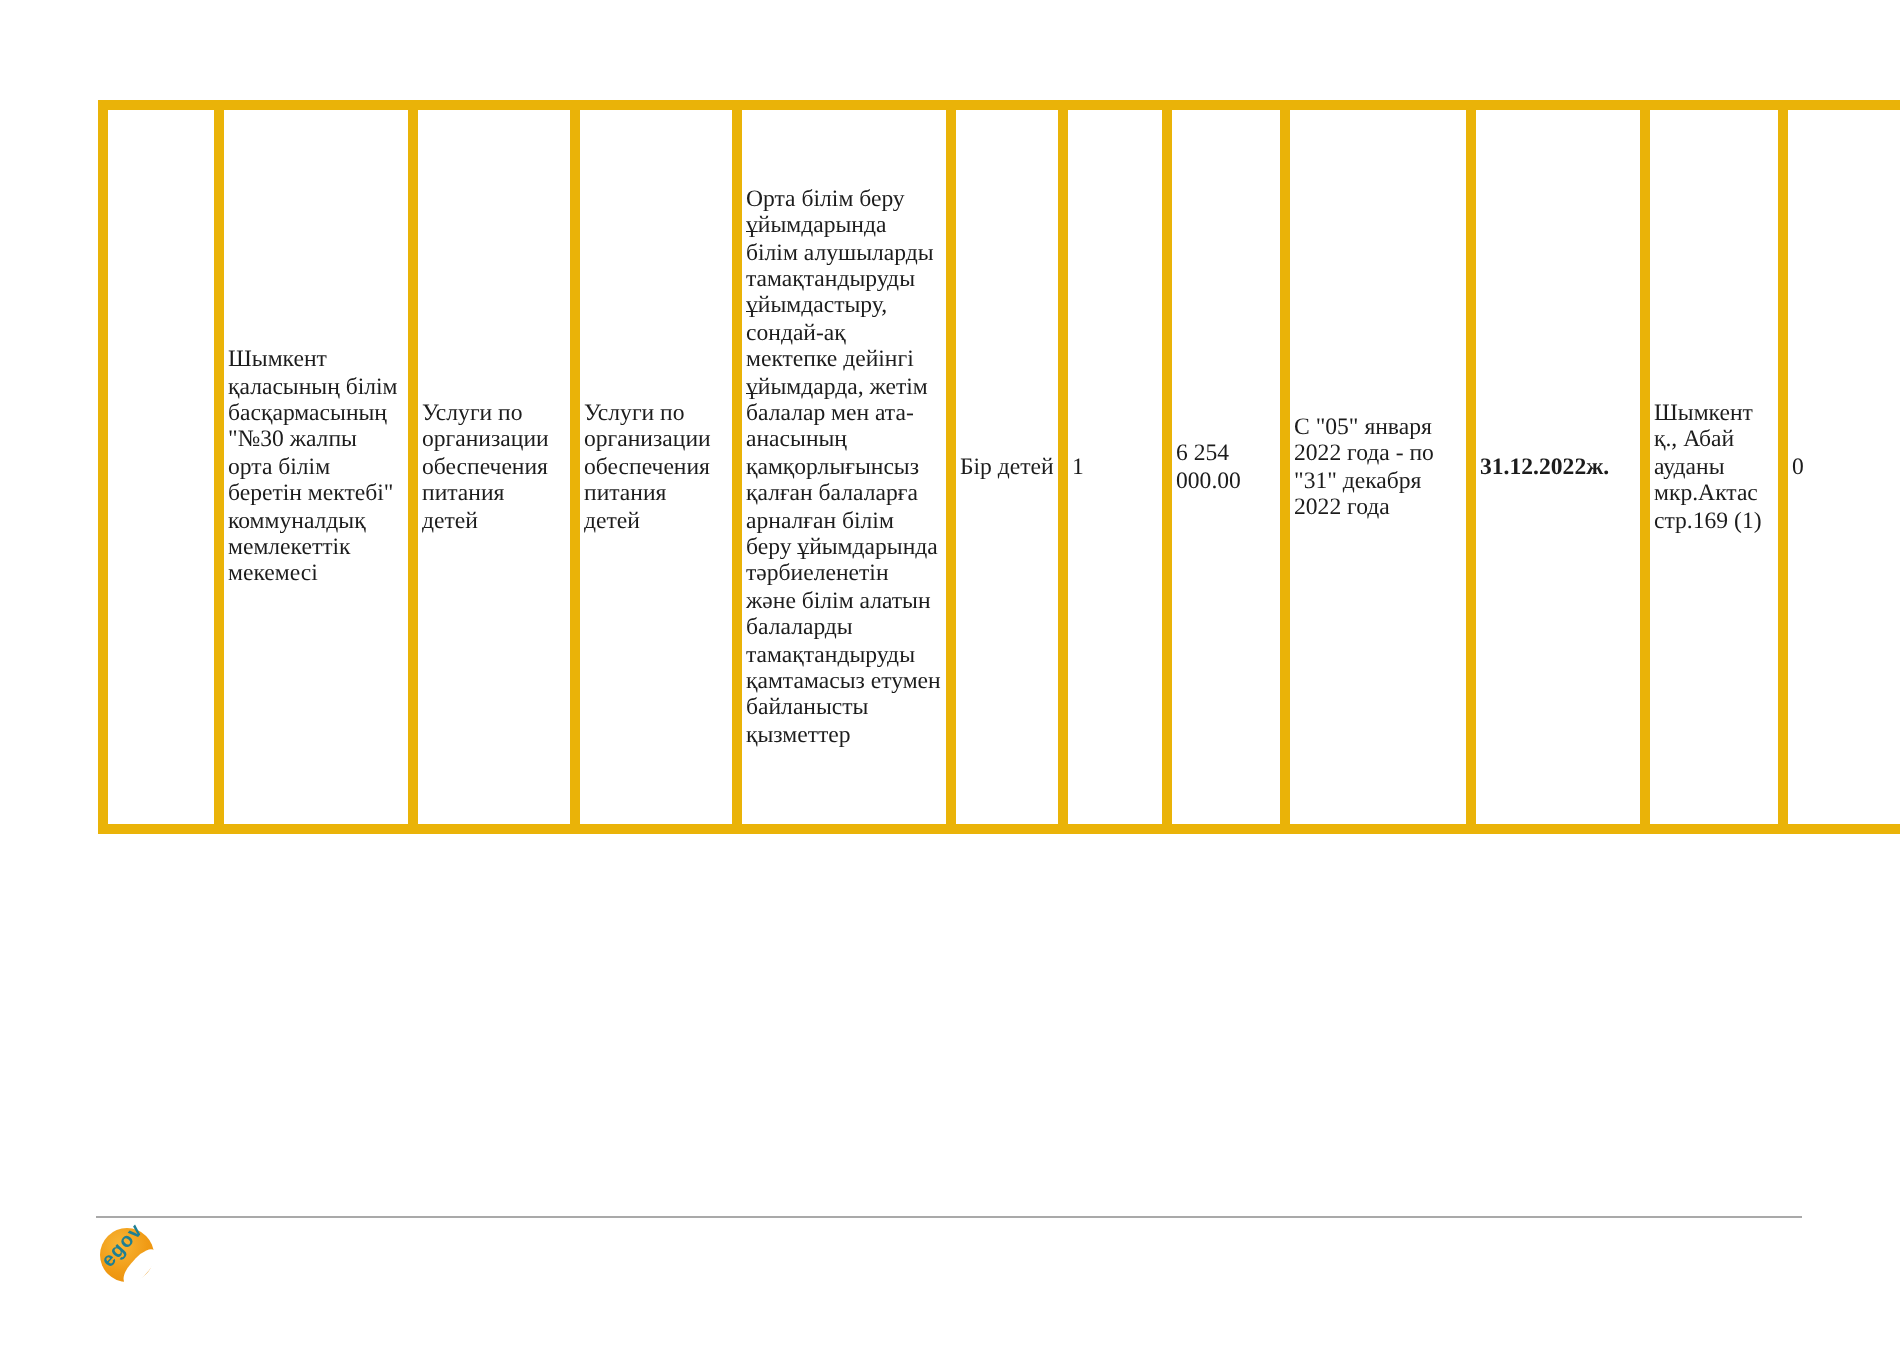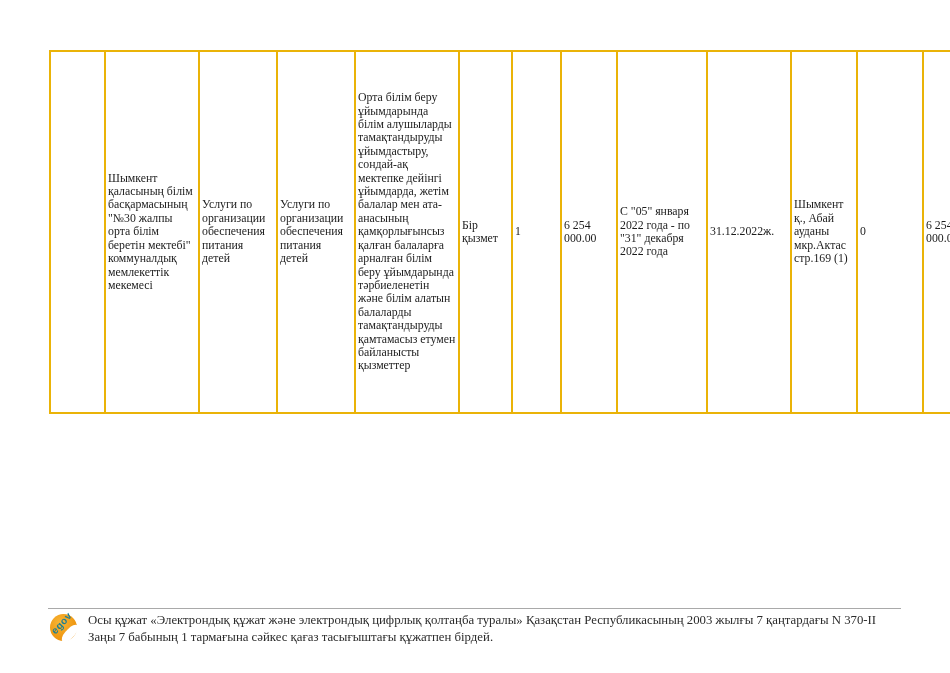--- a/index.html
+++ b/index.html
@@ -23,38 +23,38 @@
     top: 50px;
     width: 851px;
     border-collapse: collapse;
     table-layout: fixed;
     border: 1px solid #1c1c1c;
     border-right-width: 3px;
     border-bottom-width: 2px;
   }
   table.doc tr { height: 362px; }
   table.doc td {
-    border: 2px solid #eab308;
+    border: 5px solid #eab308;
     vertical-align: middle;
     padding: 1px 2px;
     font-size: 11.8px;
     line-height: 13.4px;
     color: #1c1c1c;
     overflow: hidden;
   }
   .w1  { width: 49px; }
   .w2  { width: 88px; }
   .w3  { width: 72px; }
   .w4  { width: 72px; }
   .w5  { width: 98px; }
   .w6  { width: 47px; }
   .w7  { width: 43px; }
   .w8  { width: 50px; }
   .w9  { width: 84px; }
-  .w10 { width: 78px; }
+  .w10 { width: 78px; font-weight: bold; }
   .w11 { width: 60px; }
   .w12 { width: 60px; }
   .w13 { width: 50px; }
 
   
   .footer-divider {
     position: absolute;
     left: 48px;
     top: 608px;
     width: 853px;
@@ -115,35 +115,34 @@
 <div class="page">
 
   <table class="doc">
     <tbody>
       <tr>
         <td class="w1"></td>
         <td class="w2">Шымкент қаласының білім басқармасының "№30 жалпы орта білім беретін мектебі" коммуналдық мемлекеттік мекемесі</td>
         <td class="w3">Услуги по организации обеспечения питания детей</td>
         <td class="w4">Услуги по организации обеспечения питания детей</td>
         <td class="w5">Орта білім беру ұйымдарында білім алушыларды тамақтандыруды ұйымдастыру, сондай-ақ мектепке дейінгі ұйымдарда, жетім балалар мен ата-анасының қамқорлығынсыз қалған балаларға арналған білім беру ұйымдарында тәрбиеленетін және білім алатын балаларды тамақтандыруды қамтамасыз етумен байланысты қызметтер</td>
-        <td class="w6">Бір қызмет</td>
+        <td class="w6">Бір детей</td>
         <td class="w7">1</td>
         <td class="w8">6 254 000.00</td>
         <td class="w9">С "05" января 2022 года - по "31" декабря 2022 года</td>
         <td class="w10">31.12.2022ж.</td>
         <td class="w11">Шымкент қ., Абай ауданы мкр.Актас стр.169 (1)</td>
         <td class="w12">0</td>
         <td class="w13">6 254 000.00</td>
       </tr>
     </tbody>
   </table>
 
   <div class="footer-divider"></div>
 
   <div class="egov-logo">
     <span class="logo-circle"></span>
     <span class="logo-notch"></span>
     <span class="logo-word">egov</span>
   </div>
 
-  <div class="footer-text">Осы құжат «Электрондық құжат және электрондық цифрлық қолтаңба туралы» Қазақстан Республикасының 2003 жылғы 7 қаңтардағы N 370-II Заңы 7 бабының 1 тармағына сәйкес қағаз тасығыштағы құжатпен бірдей.</div>
 
 </div>
 
 </body></html>

